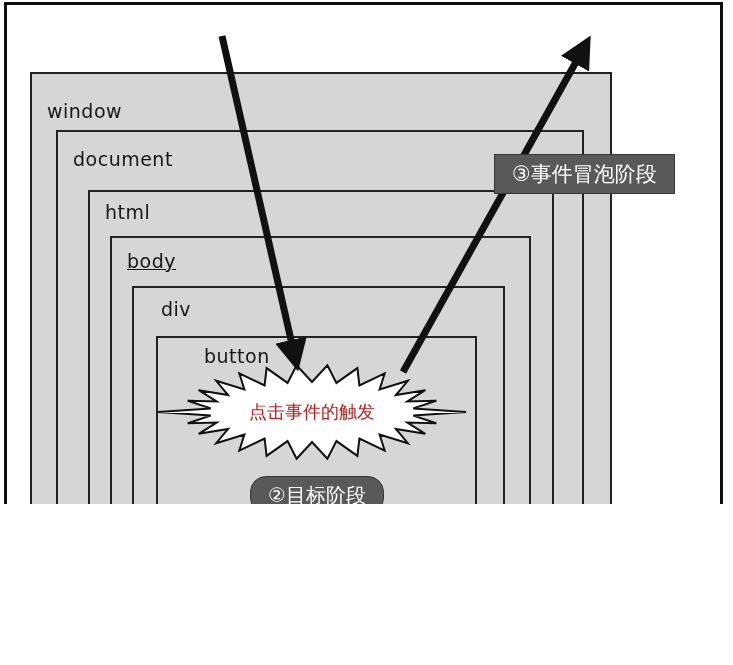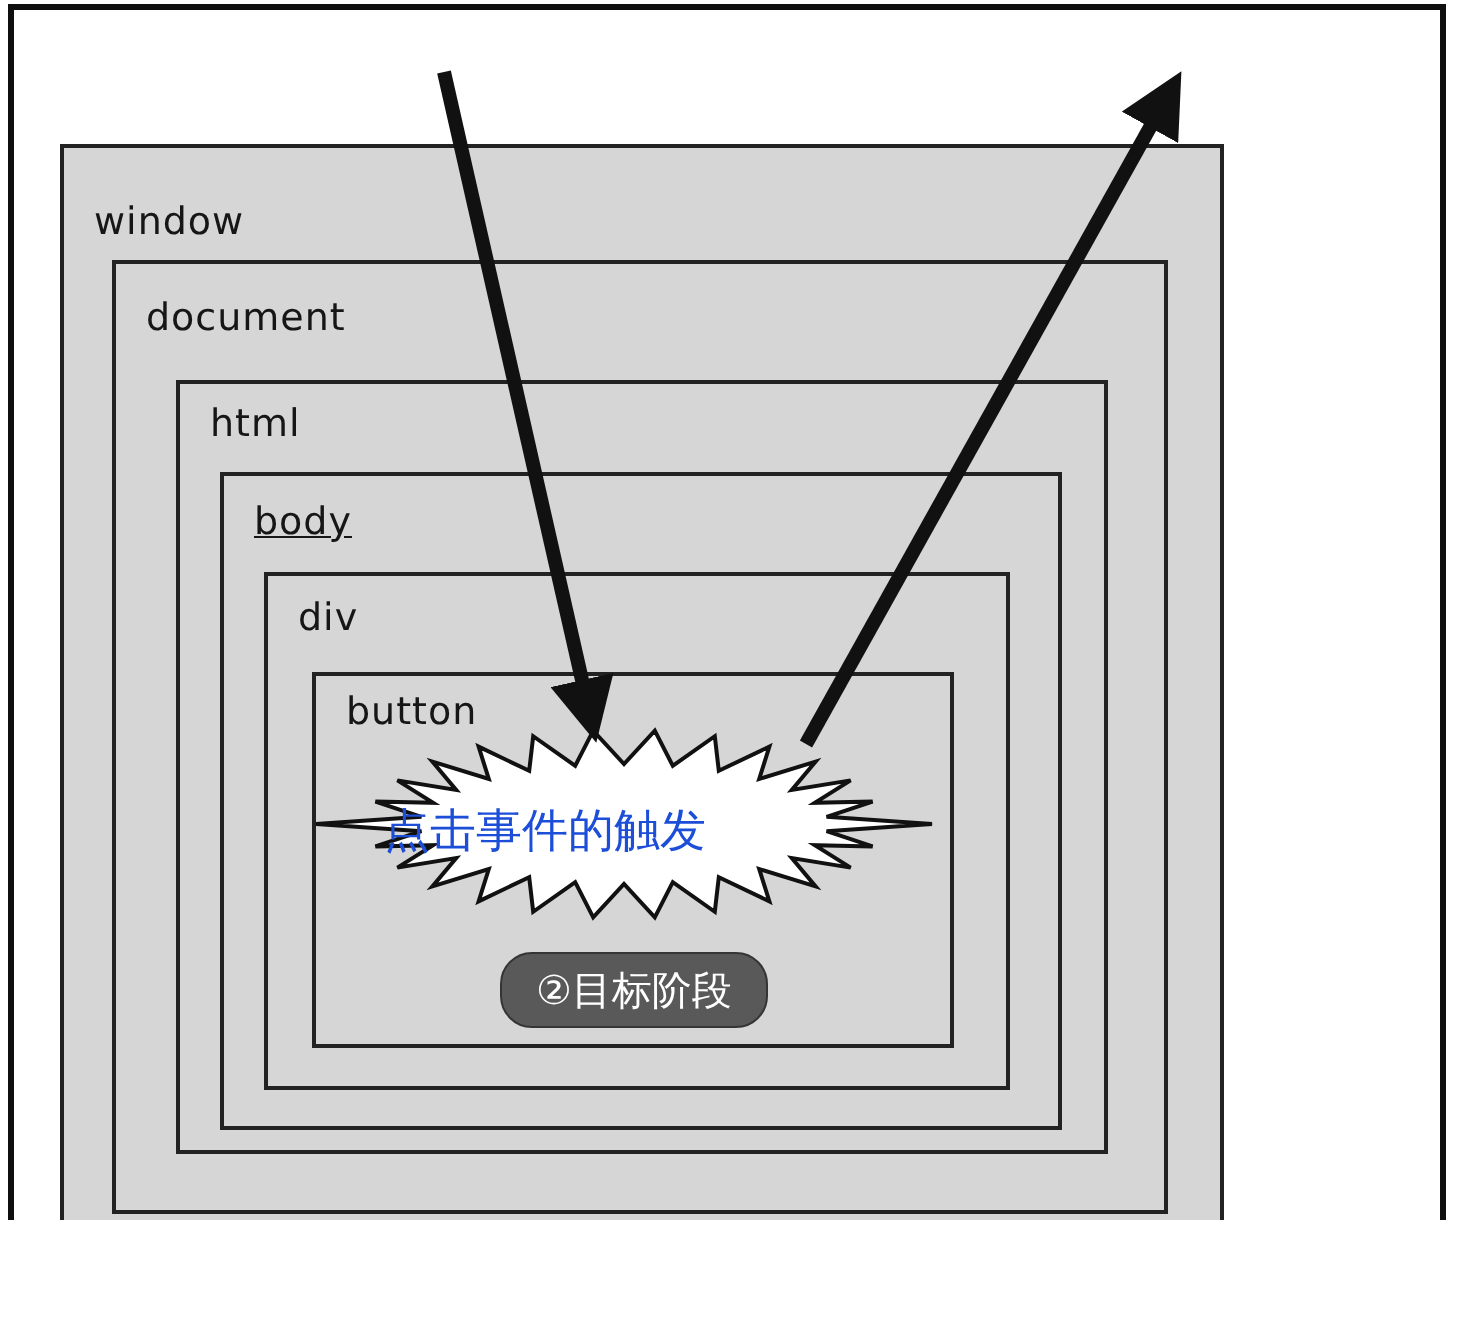--- a/index.html
+++ b/index.html
@@ -1,20 +1,20 @@
 <!DOCTYPE html>
 <html><head>
 <meta charset="utf-8">
 <style>
   html, body { margin: 0; padding: 0; background: #ffffff; }
   body { font-family: "DejaVu Sans", "Liberation Sans", sans-serif; }
   .canvas {
     position: relative;
     width: 733px;
-    height: 610px;
+    height: 504px;
     background: #ffffff;
     overflow: hidden;
   }
   .frame {
     position: absolute;
     left: 4px; top: 2px;
     width: 719px; height: 655px;
     border: 3px solid #0f0f0f;
     background: #ffffff;
     box-sizing: border-box;
@@ -36,35 +36,36 @@
   .box-window   { left: 30px;  top: 72px;  width: 582px; height: 566px; }
   .box-document { left: 56px;  top: 130px; width: 528px; height: 477px; }
   .box-html     { left: 88px;  top: 190px; width: 466px; height: 387px; }
   .box-body     { left: 110px; top: 236px; width: 421px; height: 329px; }
   .box-div      { left: 132px; top: 286px; width: 373px; height: 259px; }
   .box-button   { left: 156px; top: 336px; width: 321px; height: 188px; }
   .box-window   .nest-label { top: 26px; }
   .box-document .nest-label { top: 16px; }
   .box-html     .nest-label { top: 9px;  }
   .box-body     .nest-label { top: 12px; text-decoration: underline; }
-  .box-div      .nest-label { top: 10px; }
-  .box-button   .nest-label { top: 7px;  }
+  .box-div      .nest-label { top: 10px; margin-left: 12px; }
+  .box-button   .nest-label { top: 7px; margin-left: 31px;  }
   svg.overlay {
     position: absolute;
     left: 0; top: 0;
     width: 733px; height: 665px;
     pointer-events: none;
     z-index: 5;
   }
   .event-text {
     position: absolute;
     left: 192px; top: 400px;
     width: 240px;
-    font-size: 23px;
-    color: #1d4ed8;
+    text-align: center;
+    font-size: 18px;
+    color: #b91c1c;
     z-index: 6;
     white-space: nowrap;
   }
   .phase-label {
     position: absolute;
     background: #595959;
     color: #ffffff;
     border: 1px solid #353535;
     font-size: 21px;
     line-height: 39px;
@@ -119,16 +120,17 @@
     <polygon id="starburst-poly" points="466.0,412.0 413.3,415.6 436.3,423.2 407.4,422.6 425.3,433.8 395.9,429.0 407.8,443.2 379.6,434.5 384.7,450.7 359.4,438.6 357.4,455.9 336.4,441.1 327.4,458.7 312.0,442.0 296.6,458.7 287.6,441.1 266.6,455.9 264.6,438.6 239.3,450.7 244.4,434.5 216.2,443.2 228.1,429.0 198.7,433.8 216.6,422.6 187.7,423.2 210.7,415.6 158.0,412.0 210.7,408.4 187.7,400.8 216.6,401.4 198.7,390.2 228.1,395.0 216.2,380.8 244.4,389.5 239.3,373.3 264.6,385.4 266.6,368.1 287.6,382.9 296.6,365.3 312.0,382.0 327.4,365.3 336.4,382.9 357.4,368.1 359.4,385.4 384.7,373.3 379.6,389.5 407.8,380.8 395.9,395.0 425.3,390.2 407.4,401.4 436.3,400.8 413.3,408.4" fill="#ffffff" stroke="#111111" stroke-width="2"></polygon>
 
     <line x1="222" y1="36" x2="296" y2="362" stroke="#111111" stroke-width="7" marker-end="url(#ah)"></line>
 
     <line x1="403" y1="372" x2="586" y2="44" stroke="#111111" stroke-width="7" marker-end="url(#ah)"></line>
   </svg>
 
   <div class="event-text">点击事件的触发</div>
 
 
+  <div class="phase-label phase-bubble">③事件冒泡阶段</div>
 
   <div class="phase-label phase-target">②目标阶段</div>
 
 </div>
 
 </body></html>

